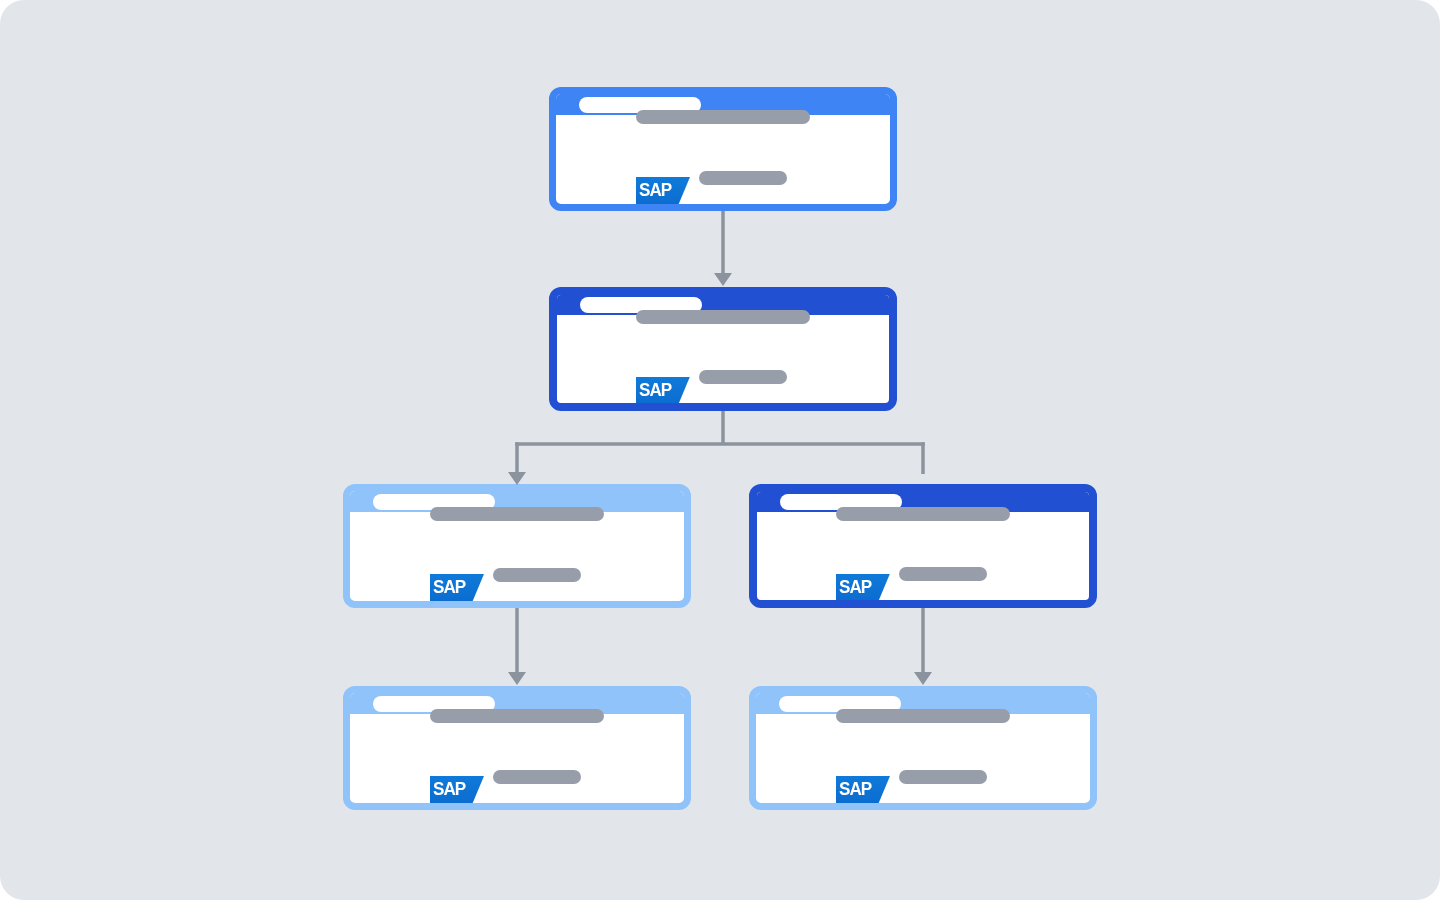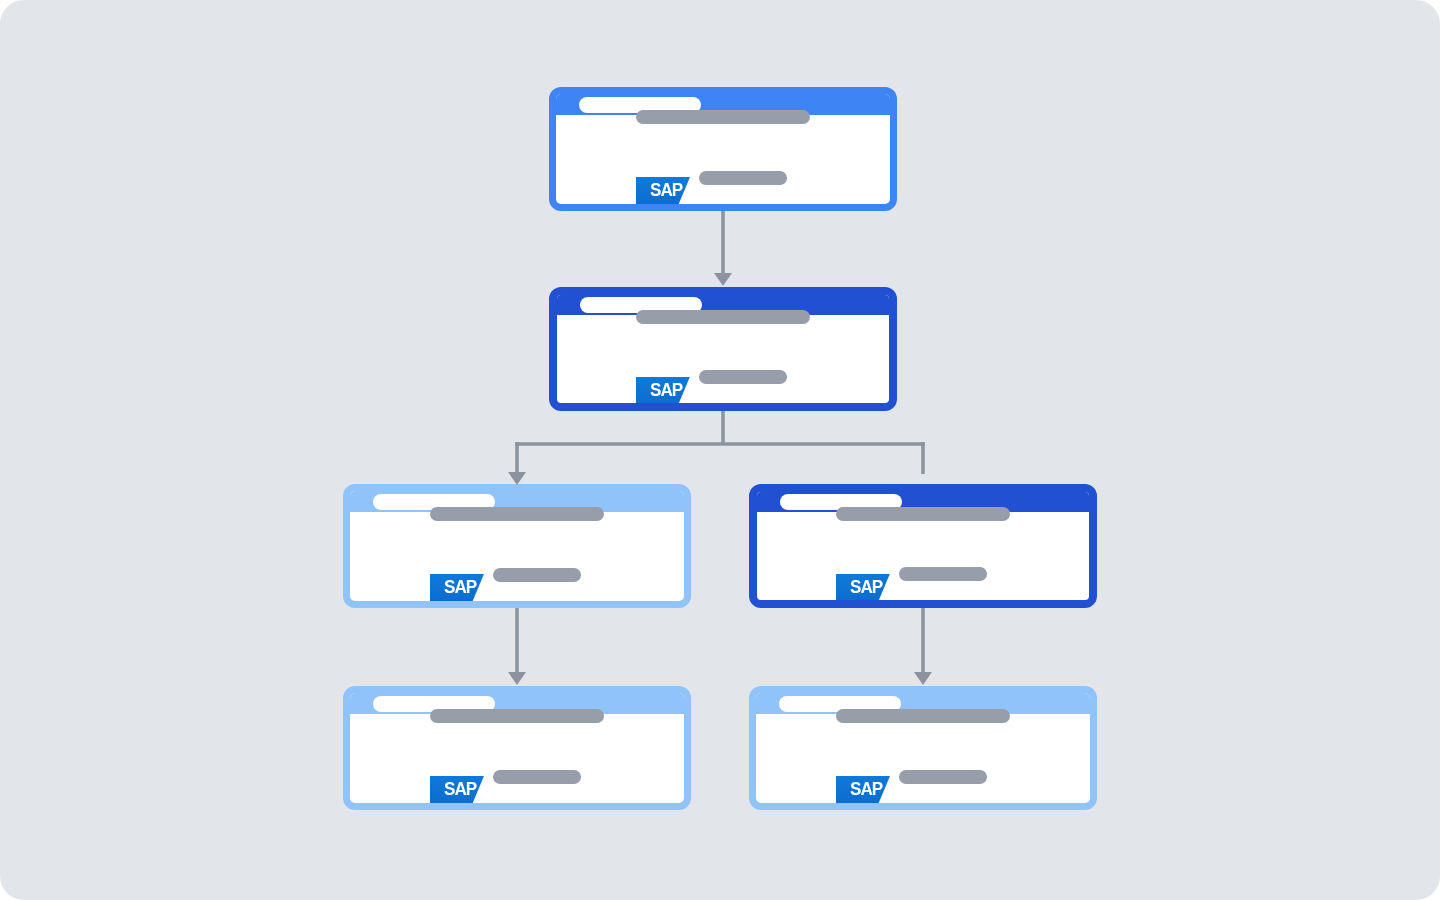--- a/index.html
+++ b/index.html
@@ -32,21 +32,21 @@
     box-sizing:border-box;height:calc(100% - 21px);
     display:flex;align-items:center;justify-content:center;padding-top:8px;
   }
   .v-dark .node-body{height:calc(100% - 20px);}
   .content{display:flex;flex-direction:column;align-items:flex-start;gap:14px;}
   .bar{height:14px;border-radius:7px;background:var(--bar,#979ea9);}
   .bar-lg{width:174px;}
   .bar-sm{width:88px;}
   .logo-row{display:flex;align-items:center;gap:9px;}
   .sap-logo{
-    box-sizing:border-box;width:54px;height:40px;padding-left:14px;
+    box-sizing:border-box;width:54px;height:40px;padding-left:3px;
     background:linear-gradient(180deg,var(--sap-top,#0f7ada),var(--sap-bottom,#0a66cb));
     clip-path:polygon(0 0,100% 0,69% 100%,0 100%);
     color:#ffffff;font-weight:700;font-size:18px;line-height:26px;
     letter-spacing:-1px;overflow:hidden;margin-top:39px;
   }
   .sap-logo span{display:inline-block;transform:scaleX(.95);transform-origin:left center;}
 </style>
 </head>
 <body>
 

